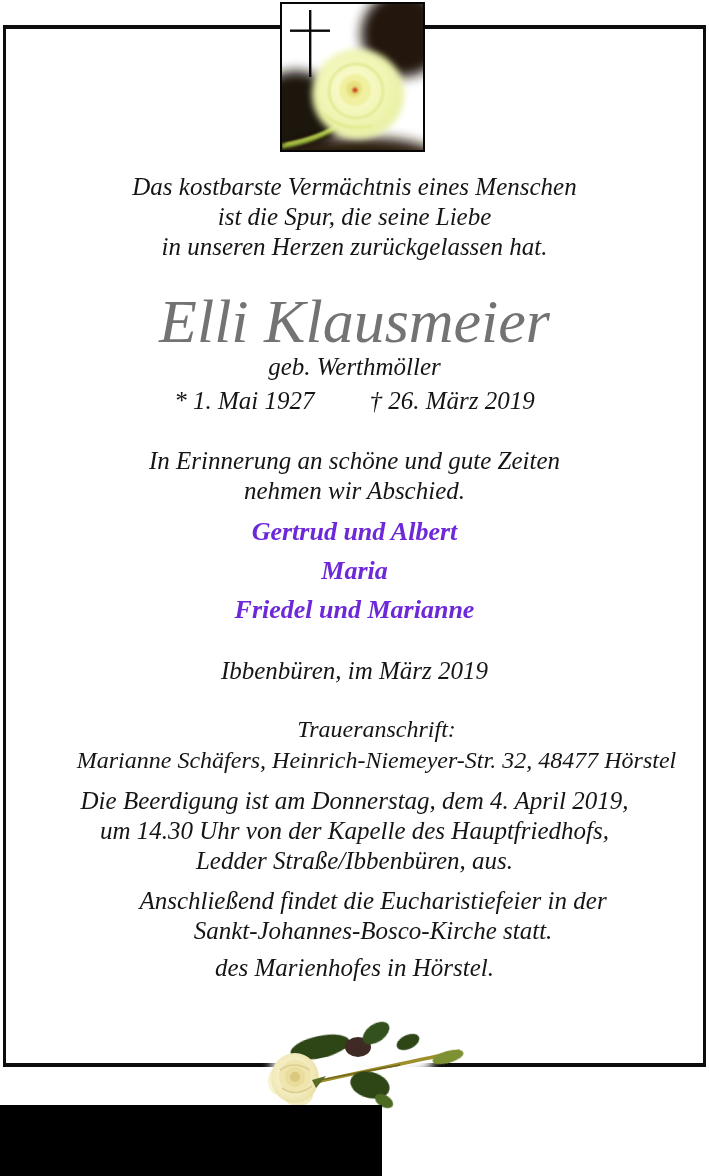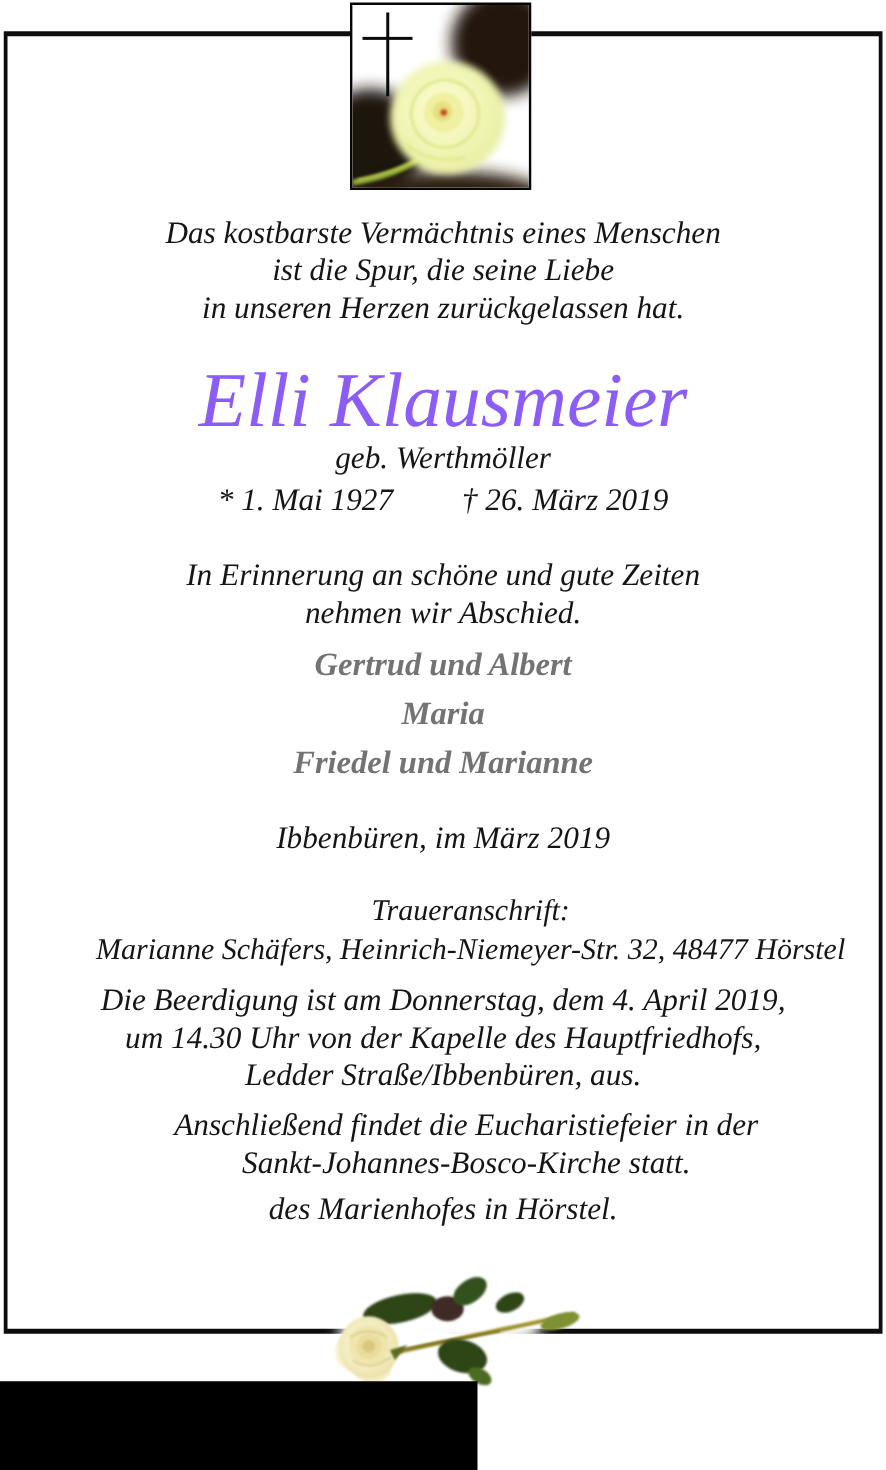--- a/index.html
+++ b/index.html
@@ -27,26 +27,26 @@
     background:#ffffff;
     z-index:3;
   }
   .topbox svg{display:block;}
   .tblock{
     position:absolute;left:0;right:0;
     text-align:center;
     z-index:2;
   }
   .quote      {top:172px;font-size:25px;line-height:30px;}
-  .name       {top:288px;font-size:62px;line-height:66px;color:#8b5cf6;}
+  .name       {top:288px;font-size:62px;line-height:66px;color:#737373;}
   .maiden     {top:352px;font-size:25px;line-height:30px;}
   .dates      {top:386px;font-size:25px;line-height:30px;}
   .dates .gap {display:inline-block;width:55px;}
   .memorial   {top:446px;font-size:25px;line-height:30px;}
-  .family     {top:512px;font-size:26px;line-height:39px;font-weight:bold;color:#737373;}
+  .family     {top:512px;font-size:26px;line-height:39px;font-weight:bold;color:#6d28d9;}
   .placedate  {top:656px;font-size:25px;line-height:30px;}
   .trauer     {top:714px;font-size:24px;line-height:31px;padding-left:44px;}
   .funeral    {top:786px;font-size:25px;line-height:30px;}
   .eucharist  {top:886px;font-size:25px;line-height:30px;padding-left:37px;}
   .thanks     {top:953px;font-size:25px;line-height:30px;}
   .rosebottom{
     position:absolute;
     left:258px;top:1018px;
     width:220px;height:95px;
     z-index:4;

